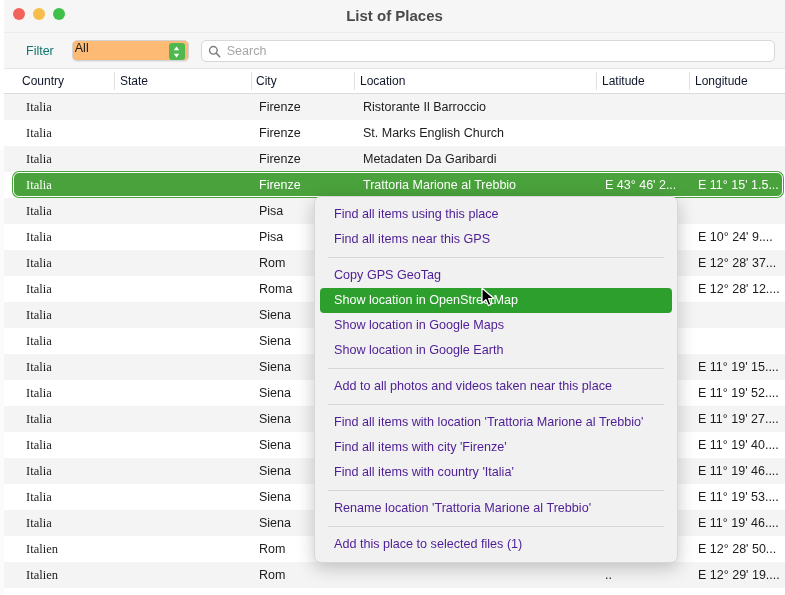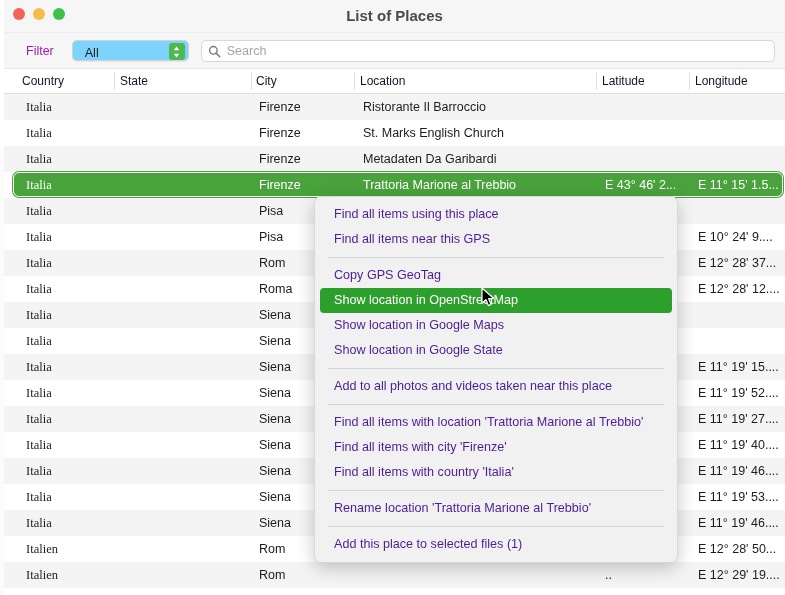--- a/index.html
+++ b/index.html
@@ -83,33 +83,33 @@
     position: relative;
     height: 36px;
     background: #f6f6f6;
     display: flex;
     align-items: center;
     padding: 0 10px;
     border-bottom: 1px solid #e6e6e6;
   }
   .filter-label {
     font-size: 12.5px;
-    color: #a21caf;
+    color: #0f766e;
     margin-left: 12px;
     margin-right: 18px;
   }
   .popup {
     position: relative;
     width: 117px; height: 21px;
-    background: #7dd3fc;
+    background: #fdba74;
     border: 1px solid #d3d3d3;
     border-radius: 5px;
     box-shadow: 0 1px 1px rgba(0,0,0,0.07);
-    display: flex; align-items: flex-end;
-    padding-left: 12px;
+    display: flex; align-items: flex-start;
+    padding-left: 2px;
     font-size: 12.5px;
     color: #1b1b1b;
   }
   .popup .stepper {
     position: absolute;
     right: 3px; top: 2px;
     width: 16px; height: 17px;
     background: #4fb94f;
     border-radius: 3px;
     display: flex; flex-direction: column;
@@ -466,21 +466,21 @@
 
   </div>
 
   <div class="context-menu" id="context-menu">
       <div class="menu-item">Find all items using this place</div>
       <div class="menu-item">Find all items near this GPS</div>
       <div class="menu-sep"></div>
       <div class="menu-item">Copy GPS GeoTag</div>
       <div class="menu-item highlight">Show location in  OpenStreetMap</div>
       <div class="menu-item">Show location in  Google Maps</div>
-      <div class="menu-item">Show location in  Google State</div>
+      <div class="menu-item">Show location in  Google Earth</div>
       <div class="menu-sep"></div>
       <div class="menu-item">Add to all photos and videos taken near this place</div>
       <div class="menu-sep"></div>
       <div class="menu-item">Find all items with location 'Trattoria Marione al Trebbio'</div>
       <div class="menu-item">Find all items with city 'Firenze'</div>
       <div class="menu-item">Find all items with country 'Italia'</div>
       <div class="menu-sep"></div>
       <div class="menu-item">Rename location 'Trattoria Marione al Trebbio'</div>
       <div class="menu-sep"></div>
       <div class="menu-item">Add this place to selected files (1)</div>

